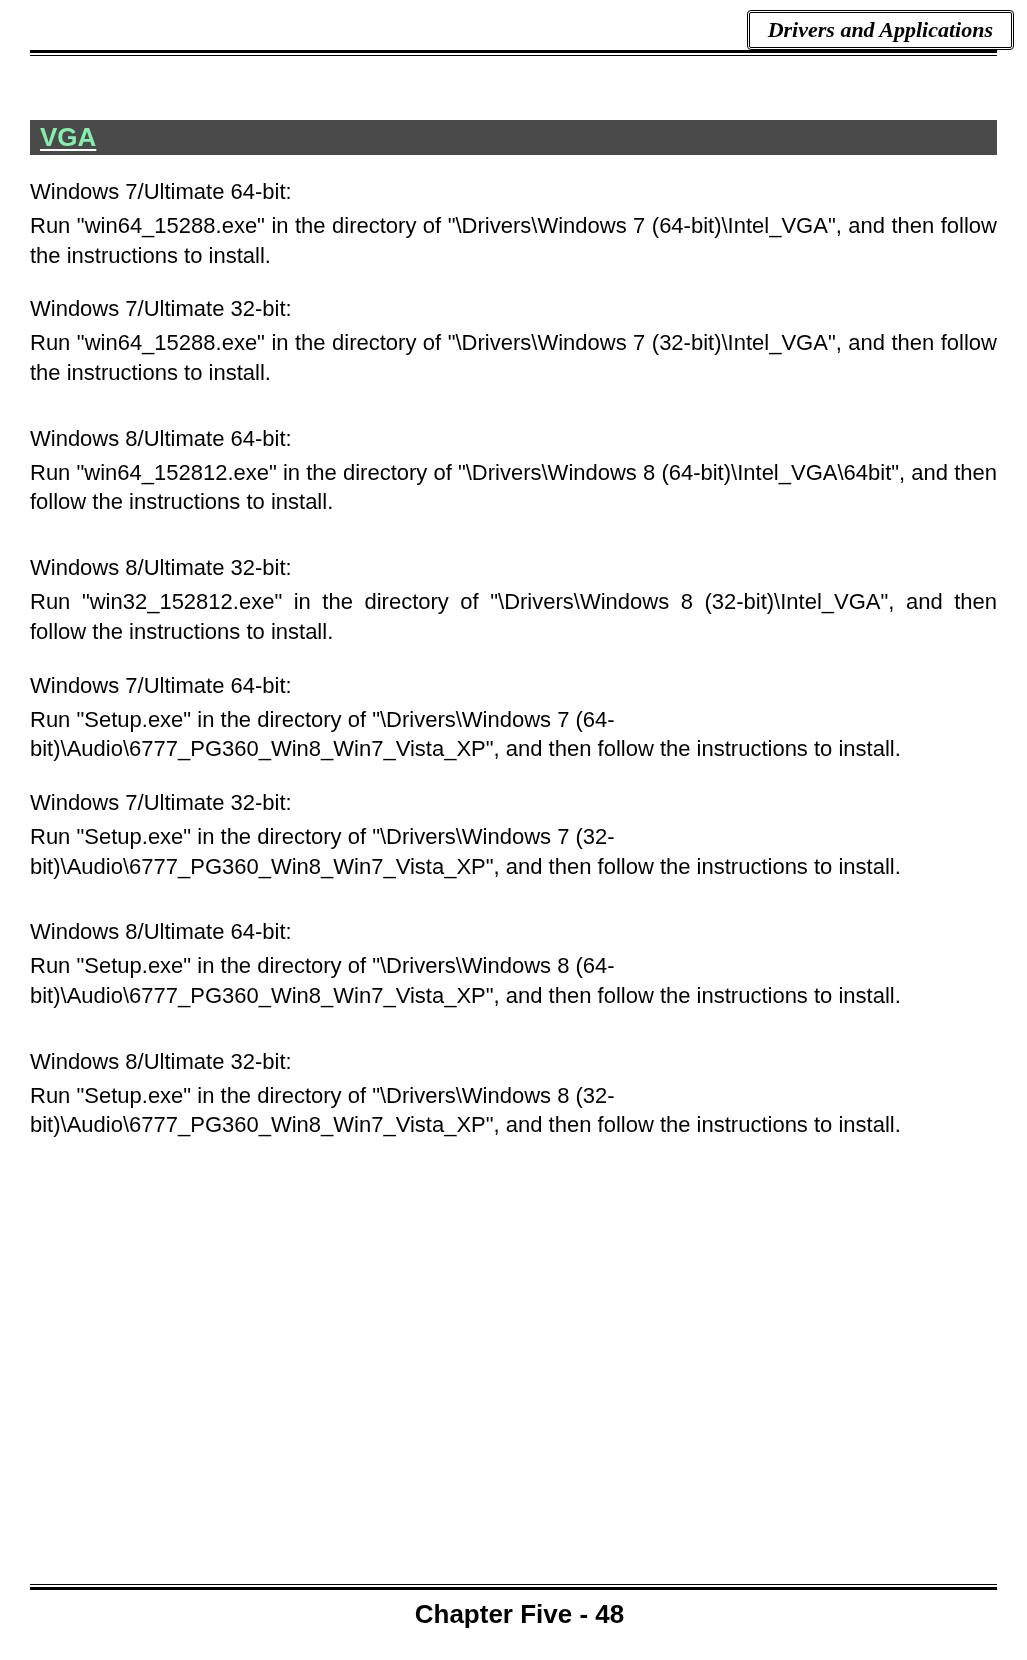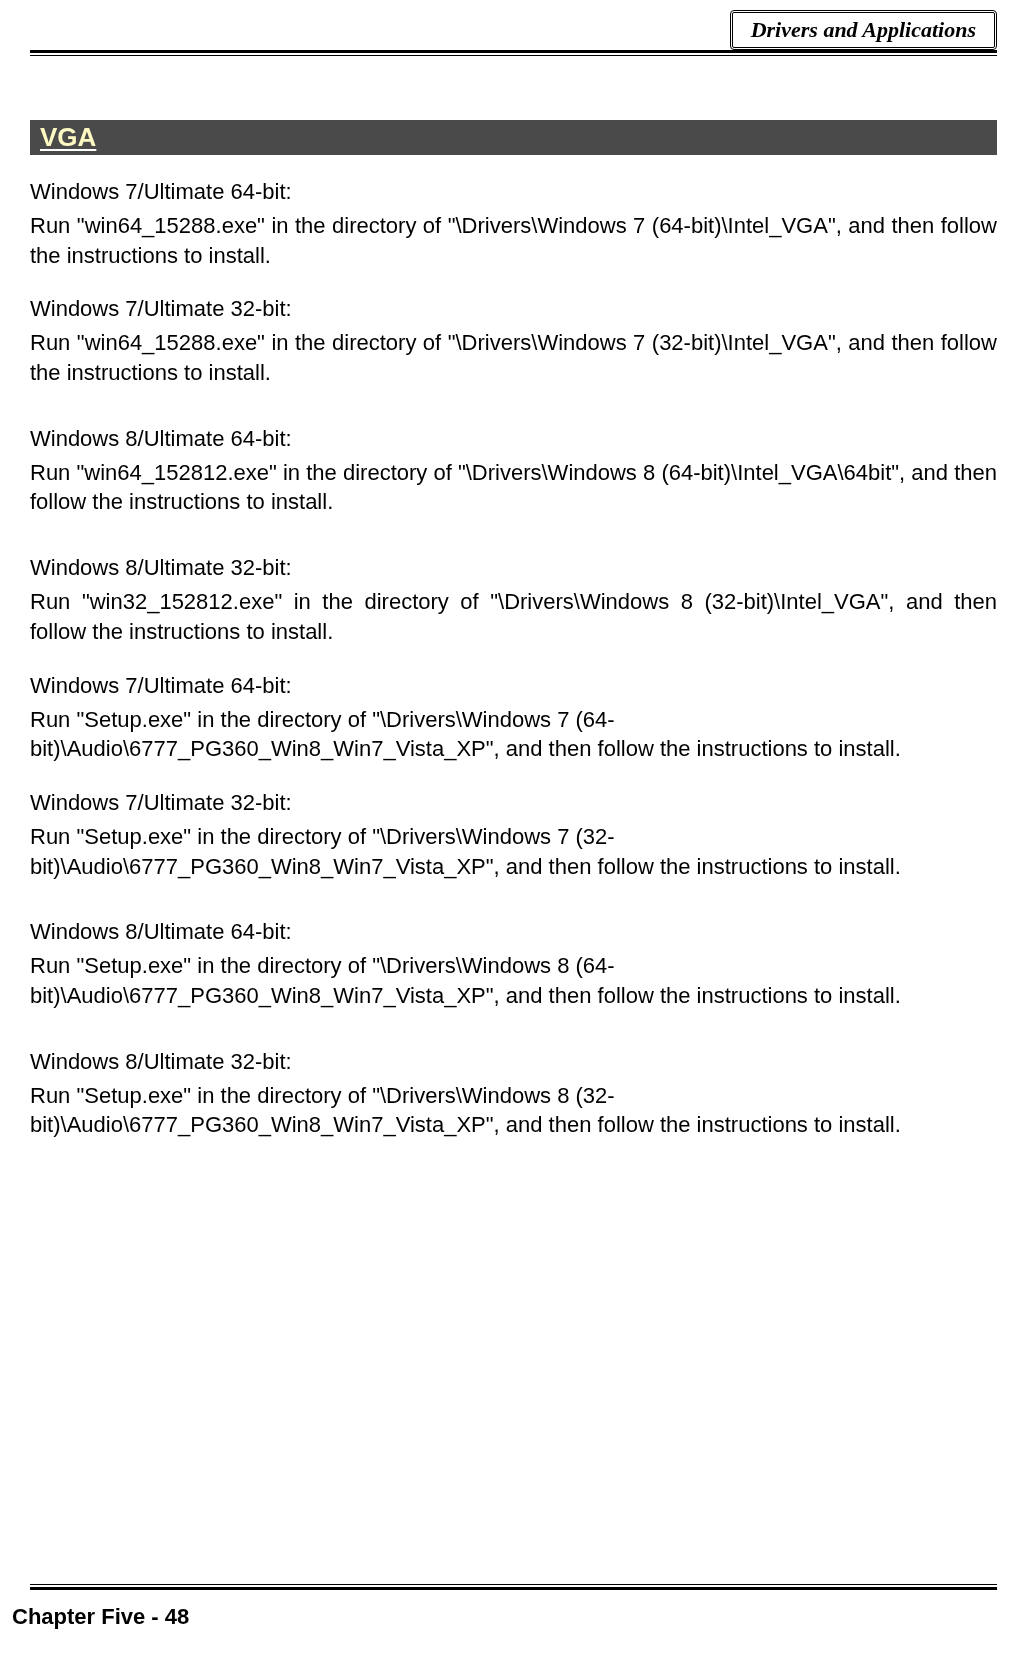--- a/index.html
+++ b/index.html
@@ -15,21 +15,21 @@
       position: relative;
       padding: 0;
     }
     .page {
       padding: 20px 30px 0 30px;
       height: 100%;
       position: relative;
     }
     .header-badge {
       position: absolute;
-      right: 30px;
+      right: 13px;
       top: 10px;
       border: 3px double #000;
       border-radius: 4px;
       padding: 4px 18px;
       font-family: Georgia, 'Times New Roman', serif;
       font-style: italic;
       font-weight: bold;
       font-size: 22px;
       background: #fff;
       z-index: 2;
@@ -41,21 +41,21 @@
       top: 50px;
       border-top: 3px solid #000;
       border-bottom: 1px solid #000;
       height: 6px;
     }
     .content {
       padding-top: 100px;
     }
     .section-title {
       background: #4a4a4a;
-      color: #fef9c3;
+      color: #86efac;
       font-weight: bold;
       font-size: 26px;
       padding: 2px 10px;
       margin-bottom: 24px;
       text-decoration: underline;
       text-decoration-color: #fff;
       text-underline-offset: 3px;
     }
     .entry {
       margin-bottom: 26px;
@@ -82,23 +82,23 @@
       bottom: 70px;
       border-top: 1px solid #000;
       border-bottom: 3px solid #000;
       height: 6px;
     }
     .footer-text {
       position: absolute;
       bottom: 30px;
       left: 12px;
       right: 0;
-      text-align: left;
+      text-align: center;
       font-weight: bold;
-      font-size: 22px;
+      font-size: 26px;
     }
   </style>
 </head>
 <body>
 
 <div class="page">
   <div class="header-badge">Drivers and Applications</div>
   <div class="top-rule"></div>
 
   <div class="content">

